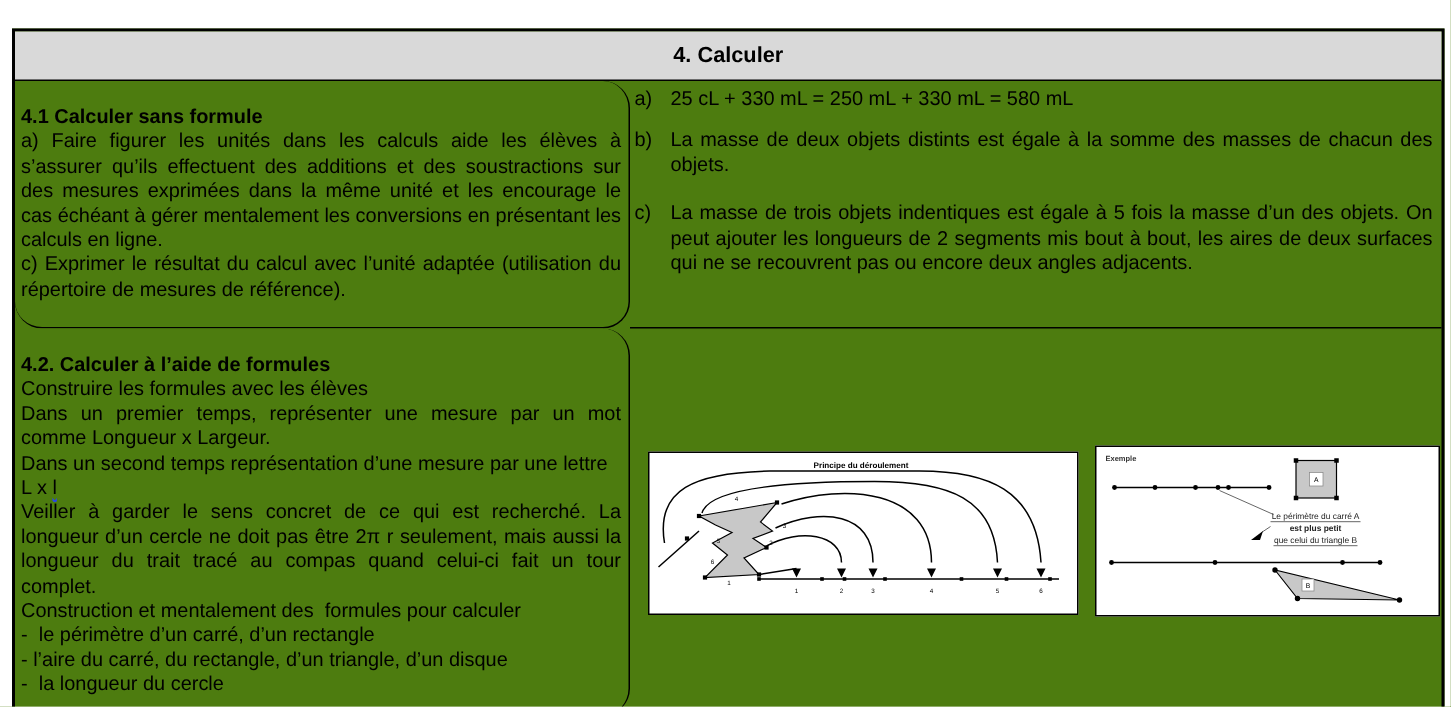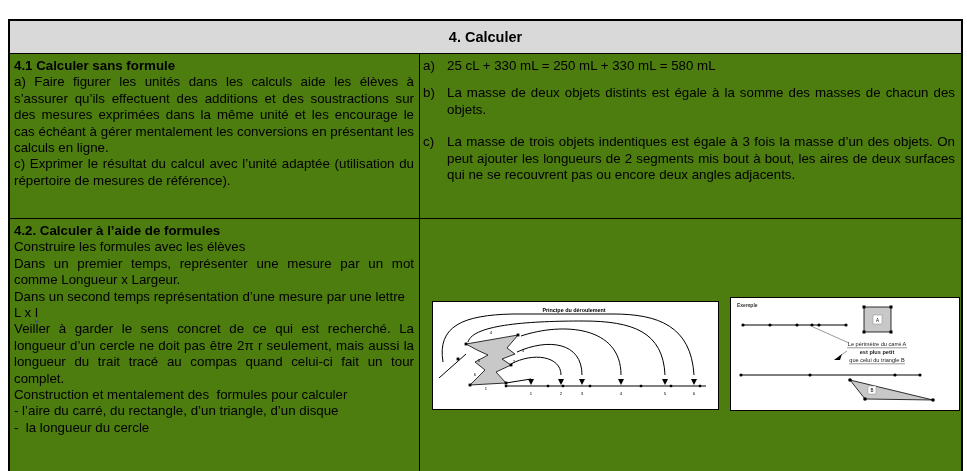--- a/index.html
+++ b/index.html
@@ -20,21 +20,21 @@
   .header-cell{
     grid-column:1 / 3;
     background:#d9d9d9;
     border-bottom:1px solid #000;
     display:flex;align-items:center;justify-content:center;
     font-weight:bold;font-size:14.5px;
   }
   .c-left{border-right:1px solid #000;}
   .r2{border-bottom:1px solid #000;}
   .txt{font-size:13.3px;line-height:16.4px;}
-  .pad{padding:4px 5px 0 4px;}
+  .pad{padding:16px 5px 0 4px;border-radius:18px;}
   .just{text-align:justify;}
   h3{margin:0;font-size:13.3px;line-height:16.4px;font-weight:bold;}
   .ex-item{display:grid;grid-template-columns:27px 1fr;margin-bottom:11px;padding-right:6px;}
   .ex-label{padding-left:3px;}
   .wavy{
     text-decoration:underline;
     text-decoration-style:wavy;
     text-decoration-color:#2a47e8;
     text-decoration-skip-ink:none;
   }
@@ -64,31 +64,32 @@
     <div class="ex-item">
       <span class="ex-label">a)</span>
       <span class="just">25 cL + 330 mL = 250 mL + 330 mL = 580 mL</span>
     </div>
     <div class="ex-item">
       <span class="ex-label">b)</span>
       <span class="just">La masse de deux objets distints est égale à la somme des masses de chacun des objets.</span>
     </div>
     <div class="ex-item" style="margin-top:16px;">
       <span class="ex-label">c)</span>
-      <span class="just">La masse de trois objets indentiques est égale à 3 fois la masse d’un des objets. On peut ajouter les longueurs de 2 segments mis bout à bout, les aires de deux surfaces qui ne se recouvrent pas ou encore deux angles adjacents.</span>
+      <span class="just">La masse de trois objets indentiques est égale à 5 fois la masse d’un des objets. On peut ajouter les longueurs de 2 segments mis bout à bout, les aires de deux surfaces qui ne se recouvrent pas ou encore deux angles adjacents.</span>
     </div>
   </div>
 
   <div class="cell c-left pad txt">
     <h3>4.2. Calculer à l’aide de formules</h3>
     <div>Construire les formules avec les élèves</div>
     <div class="just">Dans un premier temps, représenter une mesure par un mot comme Longueur x Largeur.</div>
     <div><span>Dans un second temps représentation d’une mesure par une lettre L x </span><span class="wavy">l</span></div>
     <div class="just">Veiller à garder le sens concret de ce qui est recherché. La longueur d’un cercle ne doit pas être 2π r seulement, mais aussi la longueur du trait tracé au compas quand celui-ci fait un tour complet.</div>
     <div class="prewrap">Construction et mentalement des  formules pour calculer</div>
+    <div class="prewrap">-  le périmètre d’un carré, d’un rectangle</div>
     <div class="prewrap">- l’aire du carré, du rectangle, d’un triangle, d’un disque</div>
     <div class="prewrap">-  la longueur du cercle</div>
   </div>
 
   <div class="cell fig-area">
 
     <div class="figbox fig1">
       <svg width="283" height="105" viewBox="0 0 283 105">
 
         <text x="141" y="10" text-anchor="middle" font-size="5.4" font-weight="bold">Principe du déroulement</text>

